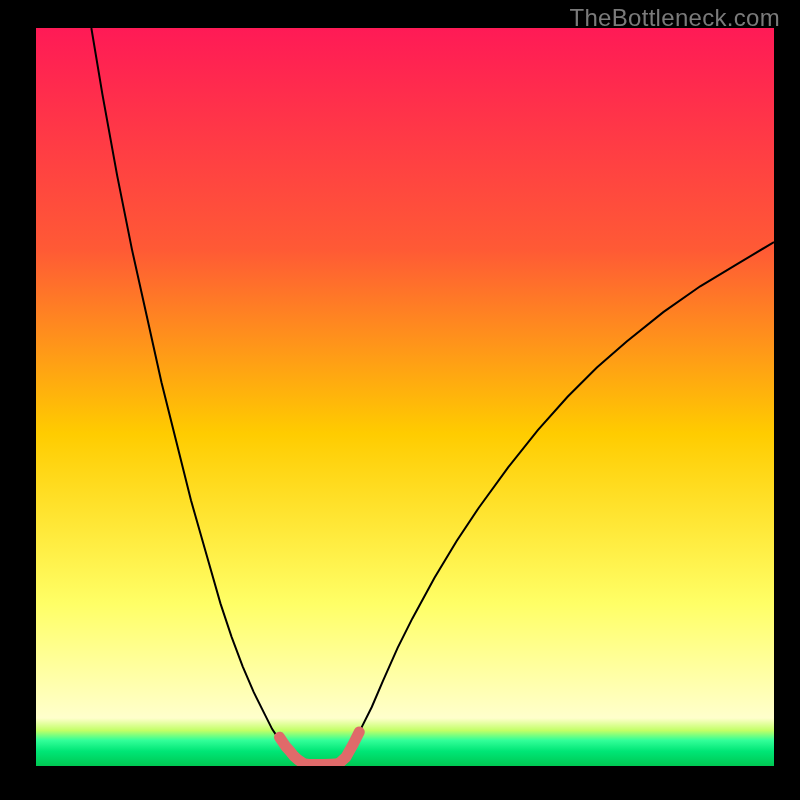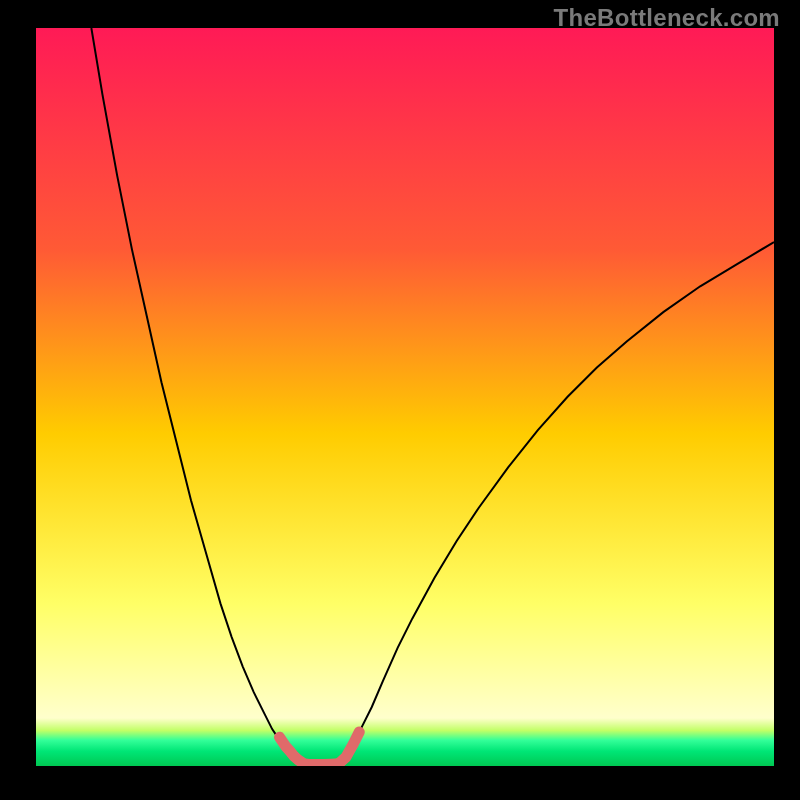--- a/index.html
+++ b/index.html
@@ -10,21 +10,21 @@
     background: #000;
     position: relative;
     font-family: Arial, sans-serif;
   }
   .watermark {
     position: absolute;
     top: 4px;
     right: 20px;
     color: #7a7a7a;
     font-size: 24px;
-    font-weight: 700;
+    font-weight: 400;
     letter-spacing: 0.3px;
     z-index: 10;
   }
   .chart-area {
     position: absolute;
     left: 36px;
     top: 28px;
     width: 738px;
     height: 738px;
   }

